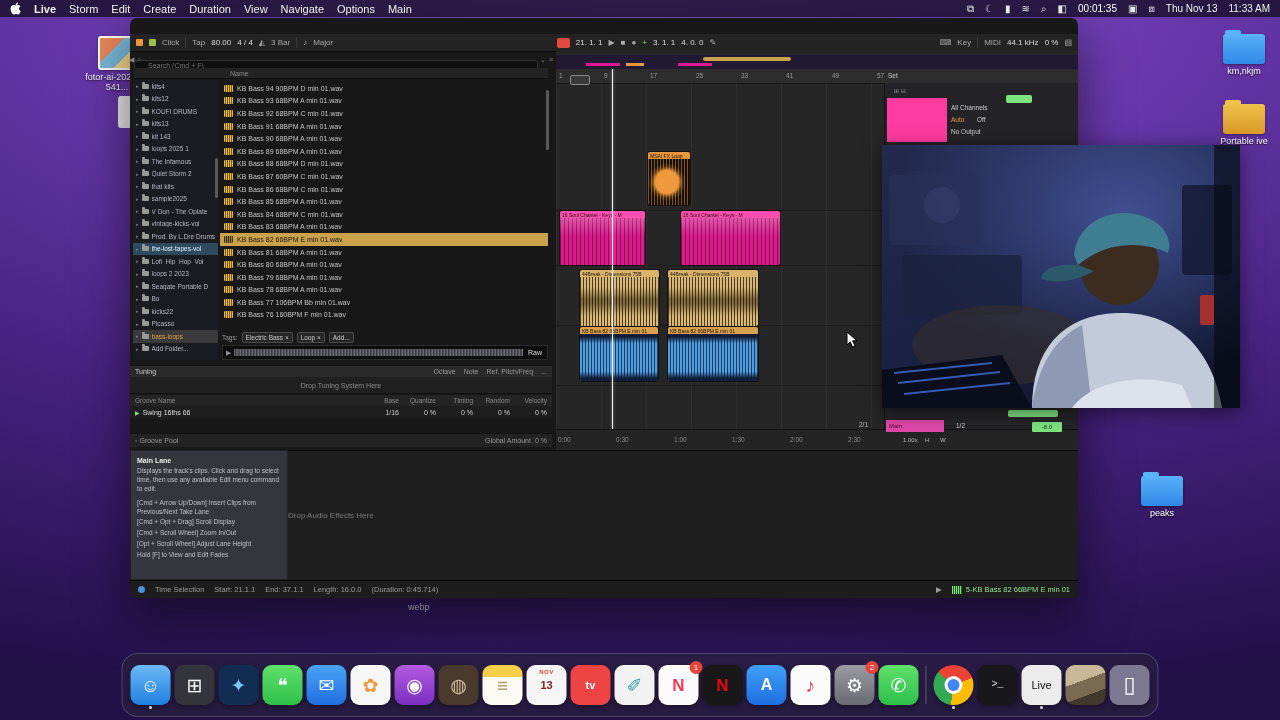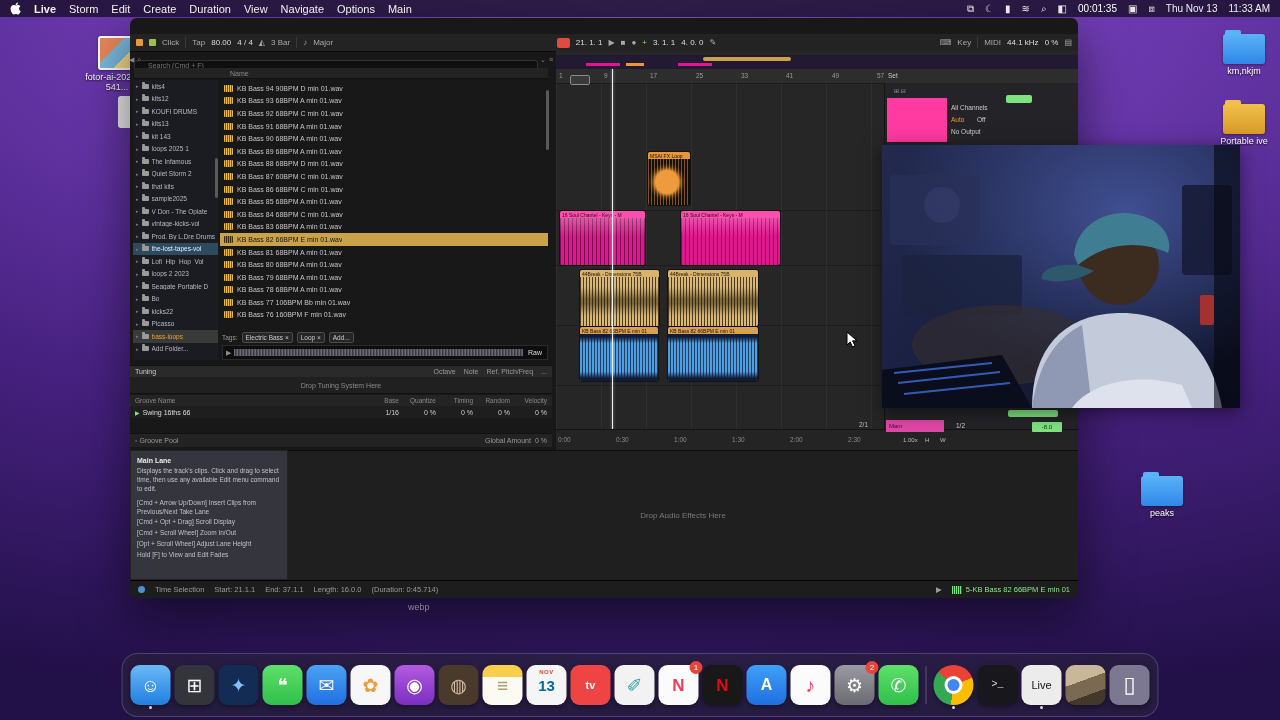--- a/index.html
+++ b/index.html
@@ -94,21 +94,21 @@
   .gr-name{flex:1;color:#ddd;}
   .groove-foot{position:absolute;top:415px;left:0;width:422px;height:14px;display:flex;align-items:center;padding:0 5px;
     font-size:7px;color:#999;background:#232323;border-top:1px solid #111;box-sizing:border-box;}
   .gf-right{margin-left:auto;display:flex;gap:4px;align-items:center;}
   .helpbox{position:absolute;top:432px;left:0;width:158px;height:130px;background:#34353d;border:1px solid #222;
     padding:5px 6px;box-sizing:border-box;font-size:6.5px;color:#c2c2c8;overflow:hidden;line-height:1.35;}
   .helpbox h4{margin:0 0 2px;font-size:7px;color:#ececec;}
   .help-sc{margin-top:5px;display:flex;flex-direction:column;gap:2px;}
   .help-scroll{position:absolute;right:2px;top:44px;width:3px;height:52px;background:#c9854a;border-radius:2px;}
   .device-area{position:absolute;top:432px;left:158px;right:0;bottom:18px;background:#1f1f1f;border-top:1px solid #0c0c0c;
-    display:flex;align-items:center;justify-content:center;color:#7a7a7a;font-size:8px;}
+    display:flex;align-items:center;justify-content:flex-start;color:#7a7a7a;font-size:8px;}
   .statusbar{position:absolute;left:0;right:0;bottom:0;height:18px;background:#1d1d1d;border-top:1px solid #000;
     border-radius:0 0 7px 7px;display:flex;align-items:center;gap:10px;padding:0 8px;font-size:7.5px;color:#9a9a9a;box-sizing:border-box;}
   .sb-dot{width:7px;height:7px;border-radius:50%;background:#4a90d9;flex:none;}
   .sb-right{margin-left:auto;display:flex;align-items:center;gap:10px;}
   .sb-badge{display:flex;align-items:center;gap:4px;color:#8ee38e;}
   .sb-wave{width:10px;height:8px;background:repeating-linear-gradient(90deg,#7ee37e 0 1px,#2a5a2a 1px 2px);}
   
   .arrange{position:absolute;left:426px;top:33px;width:522px;height:399px;background:#262626;overflow:hidden;}
   .arr-overview{position:absolute;top:4px;left:0;right:0;height:14px;background:#221a33;border-bottom:1px solid #111;}
   .ov-loop{position:absolute;left:147px;top:2px;width:88px;height:4px;background:#c9a24a;border-radius:2px;}
@@ -874,21 +874,21 @@
 
         <span class="dock-glyph" style="color: rgb(176, 160, 112);">≡</span>
 
       </div>
     </div>
 
     <div class="dock-item">
 
       <div class="dock-icon ic-calendar">
         <span class="dock-sub">NOV</span>
-        <span class="dock-glyph" style="color: #0369a1; font-size: 15px; font-weight: 600;">13</span>
+        <span class="dock-glyph" style="color: #7f1d1d; font-size: 11px; font-weight: 600;">13</span>
 
       </div>
     </div>
 
     <div class="dock-item">
 
       <div class="dock-icon ic-tv">
 
         <span class="dock-glyph">tv</span>
 

